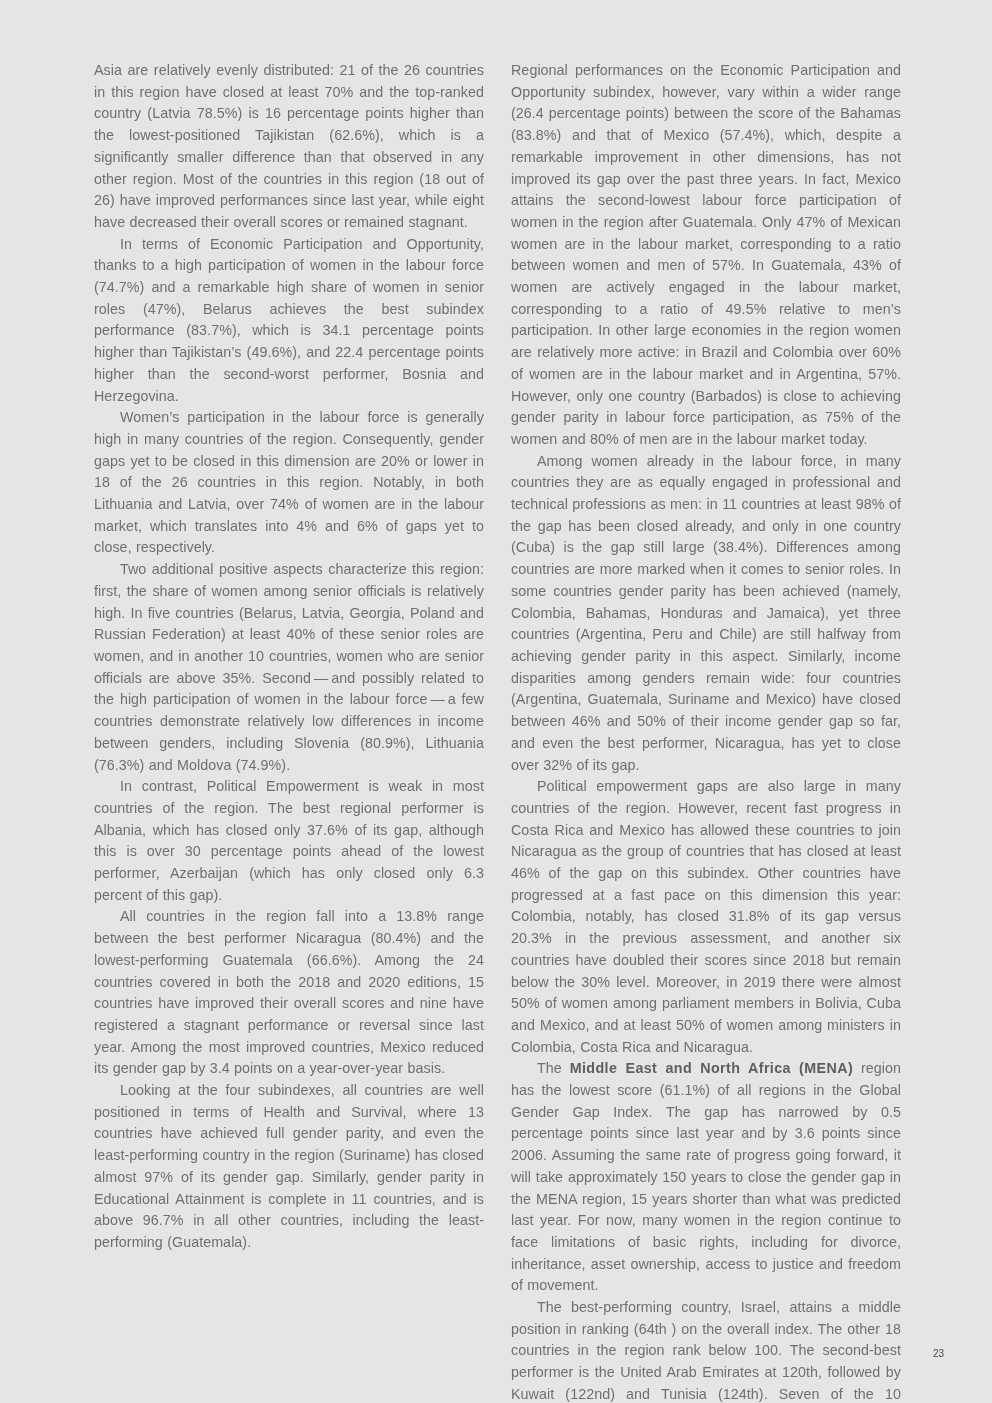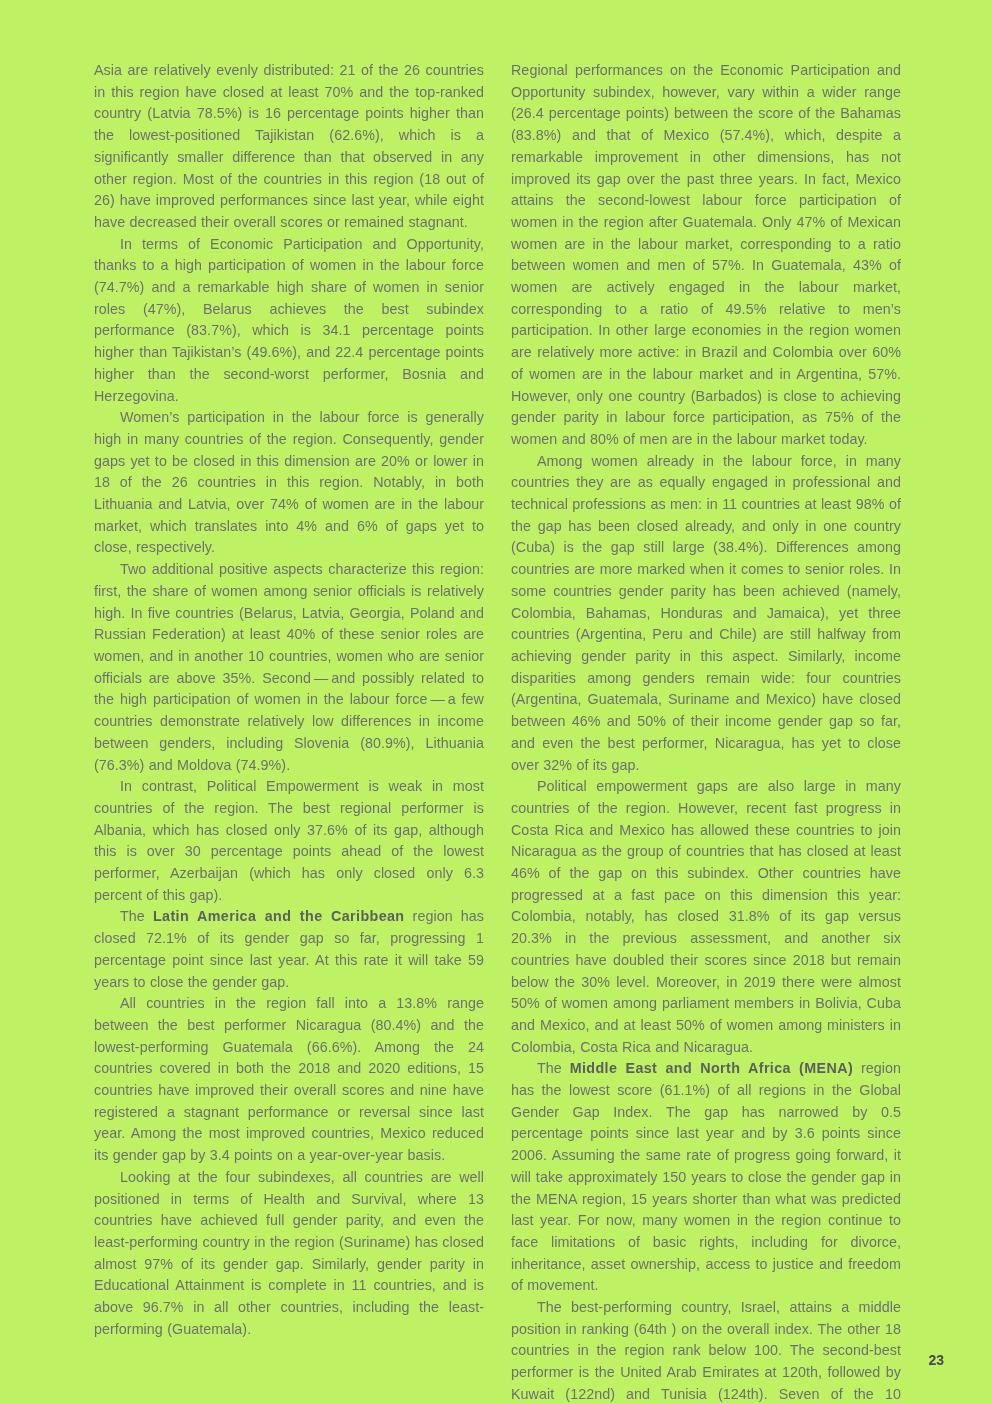--- a/index.html
+++ b/index.html
@@ -11,21 +11,21 @@
     width: 992px;
     height: 1403px;
     font-family: "Liberation Sans", sans-serif;
     position: relative;
     overflow: hidden;
   }
   .page {
     position: relative;
     width: 992px;
     height: 1403px;
-    background: #bef264;
+    background: #e5e5e5;
     overflow: hidden;
   }
   .columns {
     position: absolute;
     left: 94px;
     top: 60px;
     display: flex;
     gap: 27px;
   }
   .col {
@@ -44,38 +44,36 @@
     text-indent: 26px;
   }
   .bold {
     font-weight: 700;
     color: #5d5e61;
     letter-spacing: 0.4px;
   }
   .page-number {
     position: absolute;
     right: 48px;
-    bottom: 35px;
-    font-size: 14px;
+    bottom: 44px;
+    font-size: 10px;
     color: #47484a;
-    font-weight: bold;
   }
 </style>
 </head>
 <body>
 
 <div class="page">
   <div class="columns">
     <div class="col">
         <p class="para"><span>Asia are relatively evenly distributed: 21 of the 26 countries in this region have closed at least 70% and the top-ranked country (Latvia 78.5%) is 16 percentage points higher than the lowest-positioned Tajikistan (62.6%), which is a significantly smaller difference than that observed in any other region. Most of the countries in this region (18 out of 26) have improved performances since last year, while eight have decreased their overall scores or remained stagnant.</span></p>
         <p class="para indent"><span>In terms of Economic Participation and Opportunity, thanks to a high participation of women in the labour force (74.7%) and a remarkable high share of women in senior roles (47%), Belarus achieves the best subindex performance (83.7%), which is 34.1 percentage points higher than Tajikistan’s (49.6%), and 22.4 percentage points higher than the second-worst performer, Bosnia and Herzegovina.</span></p>
         <p class="para indent"><span>Women’s participation in the labour force is generally high in many countries of the region. Consequently, gender gaps yet to be closed in this dimension are 20% or lower in 18 of the 26 countries in this region. Notably, in both Lithuania and Latvia, over 74% of women are in the labour market, which translates into 4% and 6% of gaps yet to close, respectively.</span></p>
         <p class="para indent"><span>Two additional positive aspects characterize this region: first, the share of women among senior officials is relatively high. In five countries (Belarus, Latvia, Georgia, Poland and Russian Federation) at least 40% of these senior roles are women, and in another 10 countries, women who are senior officials are above 35%. Second — and possibly related to the high participation of women in the labour force — a few countries demonstrate relatively low differences in income between genders, including Slovenia (80.9%), Lithuania (76.3%) and Moldova (74.9%).</span></p>
         <p class="para indent"><span>In contrast, Political Empowerment is weak in most countries of the region. The best regional performer is Albania, which has closed only 37.6% of its gap, although this is over 30 percentage points ahead of the lowest performer, Azerbaijan (which has only closed only 6.3 percent of this gap).</span></p>
-        <p class="para indent"><span>The </span><span class="bold">Latin America and the Caribbean</span><span> region has closed 72.1% of its gender gap so far, progressing 1 percentage point since last year. At this rate it will take 59 years to close the gender gap.</span></p>
         <p class="para indent"><span>All countries in the region fall into a 13.8% range between the best performer Nicaragua (80.4%) and the lowest-performing Guatemala (66.6%). Among the 24 countries covered in both the 2018 and 2020 editions, 15 countries have improved their overall scores and nine have registered a stagnant performance or reversal since last year. Among the most improved countries, Mexico reduced its gender gap by 3.4 points on a year-over-year basis.</span></p>
         <p class="para indent"><span>Looking at the four subindexes, all countries are well positioned in terms of Health and Survival, where 13 countries have achieved full gender parity, and even the least-performing country in the region (Suriname) has closed almost 97% of its gender gap. Similarly, gender parity in Educational Attainment is complete in 11 countries, and is above 96.7% in all other countries, including the least-performing (Guatemala).</span></p>
       </div>
     <div class="col">
         <p class="para"><span>Regional performances on the Economic Participation and Opportunity subindex, however, vary within a wider range (26.4 percentage points) between the score of the Bahamas (83.8%) and that of Mexico (57.4%), which, despite a remarkable improvement in other dimensions, has not improved its gap over the past three years. In fact, Mexico attains the second-lowest labour force participation of women in the region after Guatemala. Only 47% of Mexican women are in the labour market, corresponding to a ratio between women and men of 57%. In Guatemala, 43% of women are actively engaged in the labour market, corresponding to a ratio of 49.5% relative to men’s participation. In other large economies in the region women are relatively more active: in Brazil and Colombia over 60% of women are in the labour market and in Argentina, 57%. However, only one country (Barbados) is close to achieving gender parity in labour force participation, as 75% of the women and 80% of men are in the labour market today.</span></p>
         <p class="para indent"><span>Among women already in the labour force, in many countries they are as equally engaged in professional and technical professions as men: in 11 countries at least 98% of the gap has been closed already, and only in one country (Cuba) is the gap still large (38.4%). Differences among countries are more marked when it comes to senior roles. In some countries gender parity has been achieved (namely, Colombia, Bahamas, Honduras and Jamaica), yet three countries (Argentina, Peru and Chile) are still halfway from achieving gender parity in this aspect. Similarly, income disparities among genders remain wide: four countries (Argentina, Guatemala, Suriname and Mexico) have closed between 46% and 50% of their income gender gap so far, and even the best performer, Nicaragua, has yet to close over 32% of its gap.</span></p>
         <p class="para indent"><span>Political empowerment gaps are also large in many countries of the region. However, recent fast progress in Costa Rica and Mexico has allowed these countries to join Nicaragua as the group of countries that has closed at least 46% of the gap on this subindex. Other countries have progressed at a fast pace on this dimension this year: Colombia, notably, has closed 31.8% of its gap versus 20.3% in the previous assessment, and another six countries have doubled their scores since 2018 but remain below the 30% level. Moreover, in 2019 there were almost 50% of women among parliament members in Bolivia, Cuba and Mexico, and at least 50% of women among ministers in Colombia, Costa Rica and Nicaragua.</span></p>
         <p class="para indent"><span>The </span><span class="bold">Middle East and North Africa (MENA)</span><span> region has the lowest score (61.1%) of all regions in the Global Gender Gap Index. The gap has narrowed by 0.5 percentage points since last year and by 3.6 points since 2006. Assuming the same rate of progress going forward, it will take approximately 150 years to close the gender gap in the MENA region, 15 years shorter than what was predicted last year. For now, many women in the region continue to face limitations of basic rights, including for divorce, inheritance, asset ownership, access to justice and freedom of movement.</span></p>
         <p class="para indent"><span>The best-performing country, Israel, attains a middle position in ranking (64th ) on the overall index. The other 18 countries in the region rank below 100. The second-best performer is the United Arab Emirates at 120th, followed by Kuwait (122nd) and Tunisia (124th). Seven of the 10 countries</span></p>
       </div>

